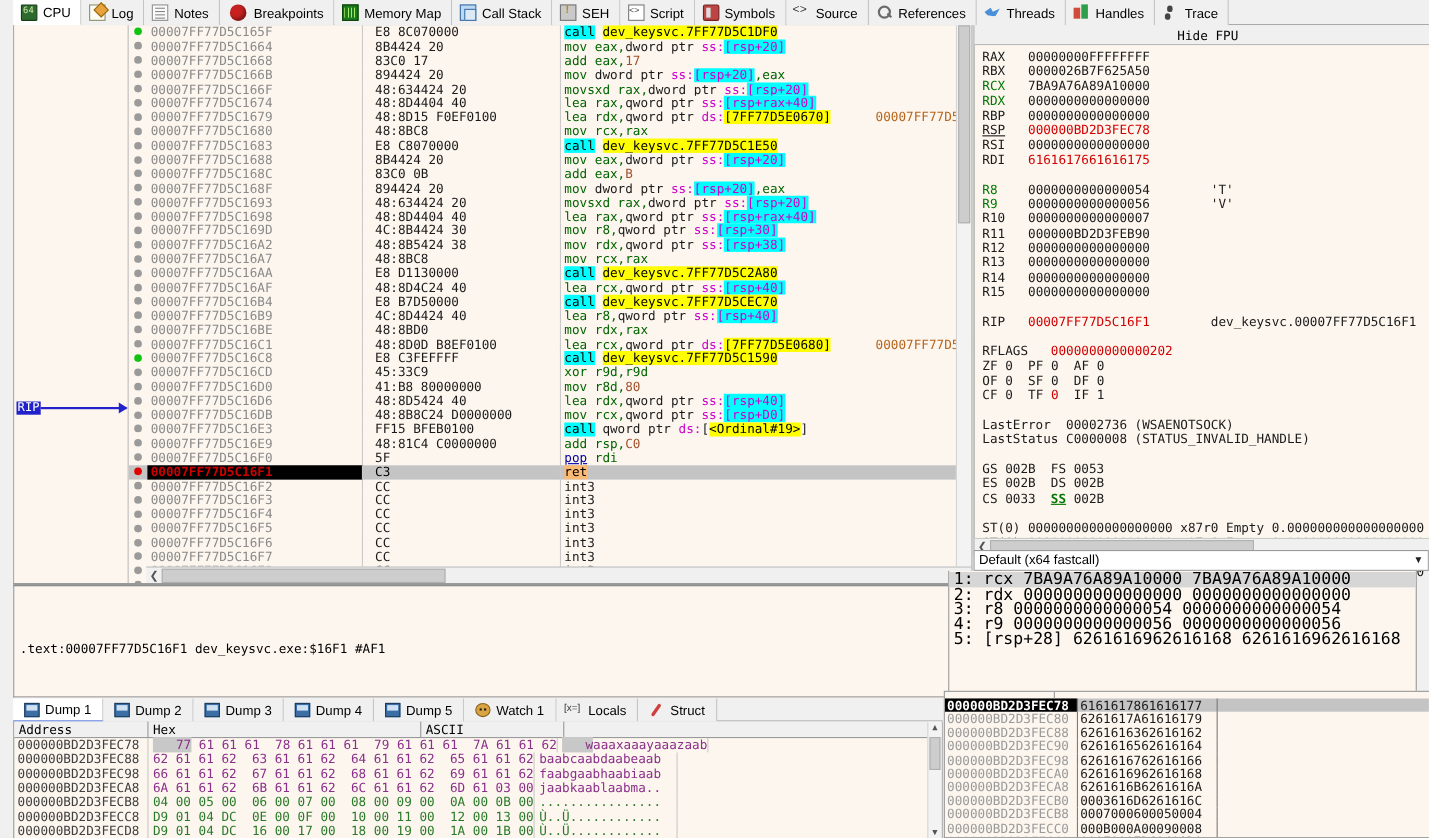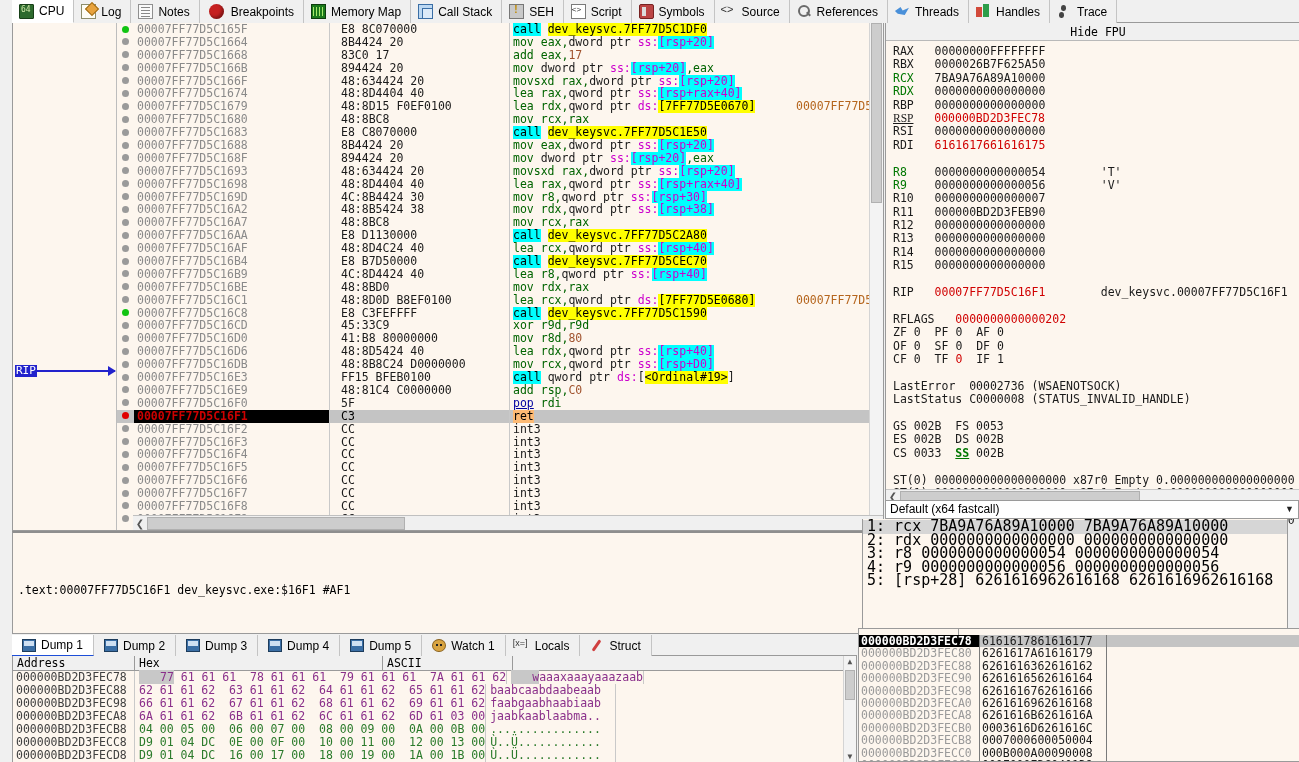--- a/index.html
+++ b/index.html
@@ -169,21 +169,21 @@
     background:#f0f0f0; border-bottom:1px solid #b9b9b9;
     font-family:"DejaVu Sans Mono",monospace; font-size:11.5px;
   }
   .reglist {
     font-family:"DejaVu Sans Mono", monospace; font-size:11.5px;
     padding:4px 0 0 7px; line-height:13.4px;
   }
   .reglist .ln { white-space:pre; height:13.4px; }
   .rn { color:#1a1a1a; }
   .rn.green { color:#007700; }
-  .rn.us { text-decoration:underline; color:#1a1a1a;font-family:Liberation Serif, serif;}
+  .rn.us { text-decoration:underline; color:#1a1a1a;}
   .rv { color:#1a1a1a; }
   .rv.red { color:#d00000; }
   .rc { color:#1a1a1a; }
   .ss-u { text-decoration:underline; color:#007700; font-weight:bold;}
 
   .reg-hscroll{
     position:absolute; left:0; right:0; bottom:0; height:14px; background:#f0f0f0;
     border-top:1px solid #c9c9c9; display:flex; align-items:center;
   }
   .reg-hscroll .arw{width:14px;text-align:center;font-size:10px;color:#555;}
@@ -405,20 +405,27 @@
           <span class="addr">00007FF77D5C1683</span>
           <span class="bytes">E8 C8070000</span>
           <span class="asm"><span class="k-call">call</span><span class=""> </span><span class="k-sym">dev_keysvc.7FF77D5C1E50</span></span>
           <span class="cmt"></span>
         </div>
         <div class="drow">
           <span class="bpdot"><i></i></span>
           <span class="addr">00007FF77D5C1688</span>
           <span class="bytes">8B4424 20</span>
           <span class="asm"><span class="k-mn">mov</span><span class="k-reg"> eax,</span><span class="k-ptr">dword ptr </span><span class="k-seg">ss:</span><span class="k-br">[rsp+20]</span></span>
+          <span class="cmt"></span>
+        </div>
+        <div class="drow">
+          <span class="bpdot"><i></i></span>
+          <span class="addr">00007FF77D5C168C</span>
+          <span class="bytes">83C0 0B</span>
+          <span class="asm"><span class="k-mn">add</span><span class="k-reg"> eax,</span><span class="k-num">B</span></span>
           <span class="cmt"></span>
         </div>
         <div class="drow">
           <span class="bpdot"><i></i></span>
           <span class="addr">00007FF77D5C168F</span>
           <span class="bytes">894424 20</span>
           <span class="asm"><span class="k-mn">mov</span><span class="k-ptr"> dword ptr </span><span class="k-seg">ss:</span><span class="k-br">[rsp+20]</span><span class="k-reg">,eax</span></span>
           <span class="cmt"></span>
         </div>
         <div class="drow">

